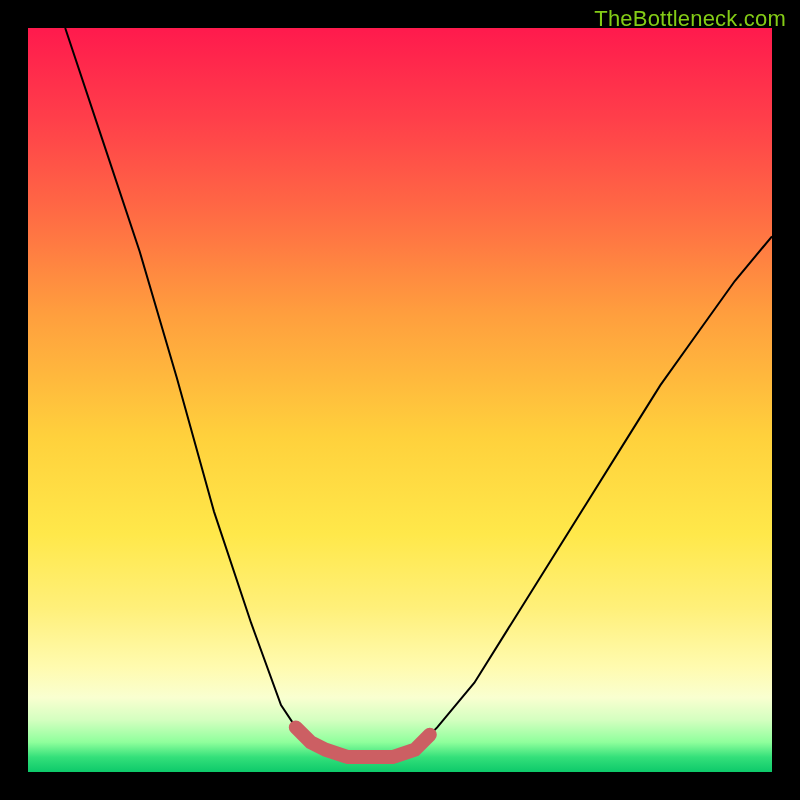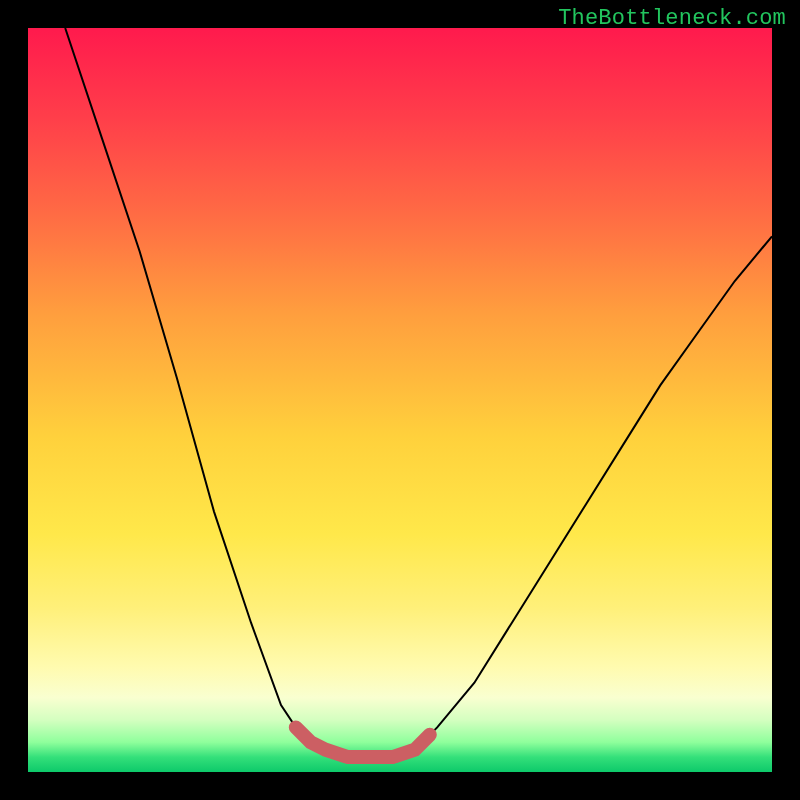--- a/index.html
+++ b/index.html
@@ -26,23 +26,23 @@
       #8fff9c 96%,
       #34e07a 98%,
       #0dc96a 100%
     );
   }
 
   .watermark {
     position: absolute;
     top: 6px;
     right: 14px;
-    font-family: Liberation Mono, monospace;
+    font-family: Liberation Sans, sans-serif;
     font-size: 22px;
-    color: #22c55e;
+    color: #84cc16;
     letter-spacing: 0.2px;
   }
 
   svg.curve {
     position: absolute;
     left: 28px;
     top: 28px;
     width: 744px;
     height: 744px;
     overflow: visible;

